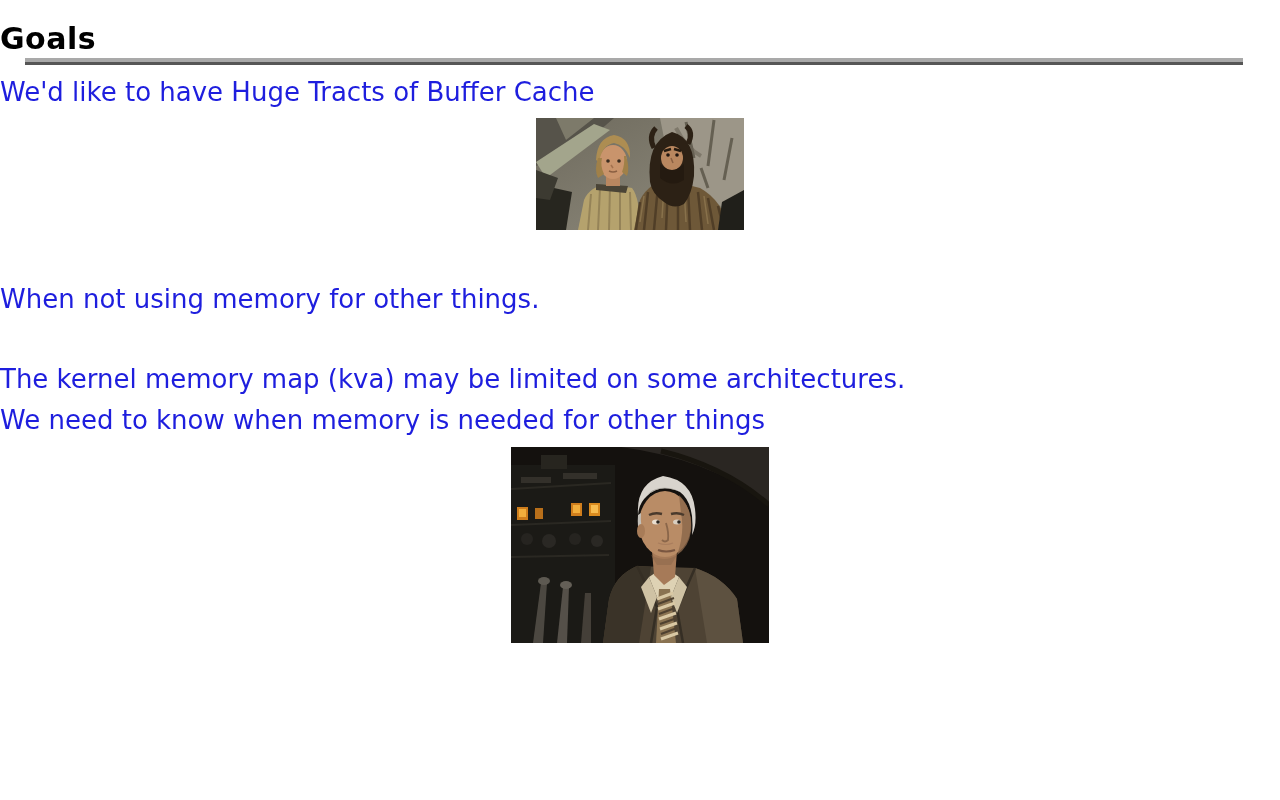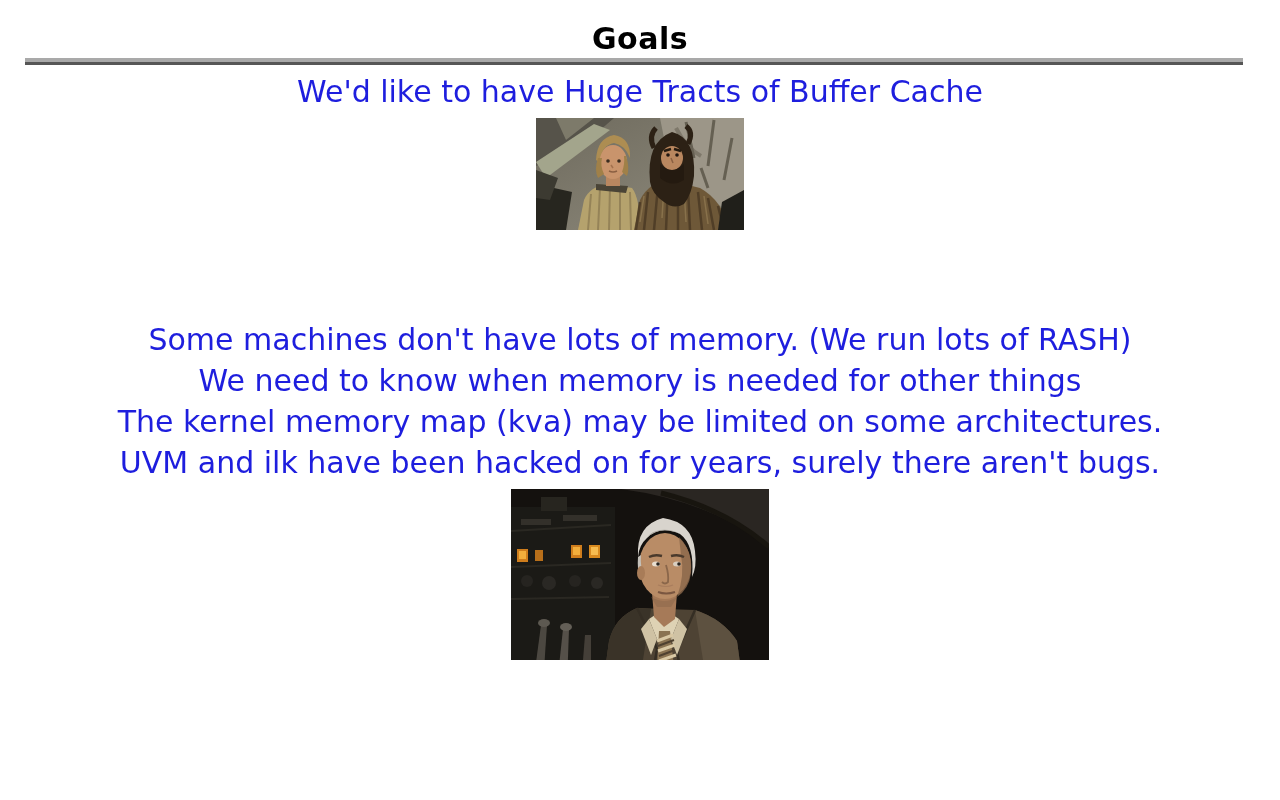--- a/index.html
+++ b/index.html
@@ -3,39 +3,38 @@
 <meta charset="utf-8">
 <style>
   html, body { margin: 0; padding: 0; background: #ffffff; }
   .slide {
     position: relative;
     width: 1280px;
     height: 660px;
     overflow: hidden;
     background: #ffffff;
     font-family: "DejaVu Sans", sans-serif;
-    text-align: center;
   }
   .slide-title {
     padding-top: 22px;
     font-size: 30px;
     font-weight: bold;
     line-height: 34px;
     color: #000000;
     letter-spacing: 0.5px;
   }
   .title-rule {
     margin: 2px 37px 0 25px;
     height: 4px;
     background: #a9a9a9;
     border-bottom: 3px solid #565656;
   }
   .blue-line {
     color: #1e1ede;
-    font-size: 30px;
+    font-size: 26px;
     line-height: 40px;
     white-space: nowrap;
   }
   .intro-line { margin-top: 7px; }
   .challenge-line { line-height: 41px; }
   .photo { display: block; margin: 0 auto; }
   .photo-top { margin-top: 6px; }
   .photo-bottom { margin-top: 6px; }
   .spacer-after-photo { height: 49px; }
   .blank-line { height: 40px; }
@@ -98,28 +97,27 @@
     <circle cx="141" cy="37" r="1.8" fill="#201610"></circle>
     <path d="M135,40 L137,45" stroke="#8a5f42" stroke-width="1.5" fill="none"></path>
     <path d="M124,46 Q136,58 148,46 L148,62 Q136,70 124,60 Z" fill="#241a10"></path>
     <path d="M128,33 L135,31 M138,31 L145,33" stroke="#241a10" stroke-width="2.5" fill="none"></path>
 
     <path d="M186,84 L208,72 L208,112 L182,112 Z" fill="#201f1a"></path>
   </svg>
 
   <div class="spacer-after-photo"></div>
 
+  <div class="blue-line">When not using memory for other things.</div>
 
   <div class="blank-line"></div>
 
 
-  <div class="blue-line challenge-line">Some machines don't have lots of memory. (We run lots of RASH)</div>
+  <div class="blue-line challenge-line">The kernel memory map (kva) may be limited on some architectures.</div>
   <div class="blue-line challenge-line">We need to know when memory is needed for other things</div>
-  <div class="blue-line challenge-line">The kernel memory map (kva) may be limited on some architectures.</div>
-  <div class="blue-line challenge-line">UVM and ilk have been hacked on for years, surely there aren't bugs.</div>
 
   <svg class="photo photo-bottom" width="258" height="196" viewBox="0 0 258 196" role="img" aria-label="Gray-haired man in a suit inside an airplane cockpit">
     <rect x="0" y="0" width="258" height="196" fill="#14110e"></rect>
 
     <path d="M110,0 Q200,14 258,62 L258,0 Z" fill="#262era" opacity="0"></path>
     <path d="M110,0 Q200,12 258,58 L258,0 Z" fill="#2a2622"></path>
     <path d="M150,4 Q215,20 258,58" stroke="#18150f" stroke-width="5" fill="none"></path>
 
     <rect x="0" y="18" width="104" height="178" fill="#1b1a16"></rect>
     <path d="M0,42 L100,36 M0,78 L100,74 M0,110 L98,108" stroke="#2a2822" stroke-width="2" fill="none"></path>

